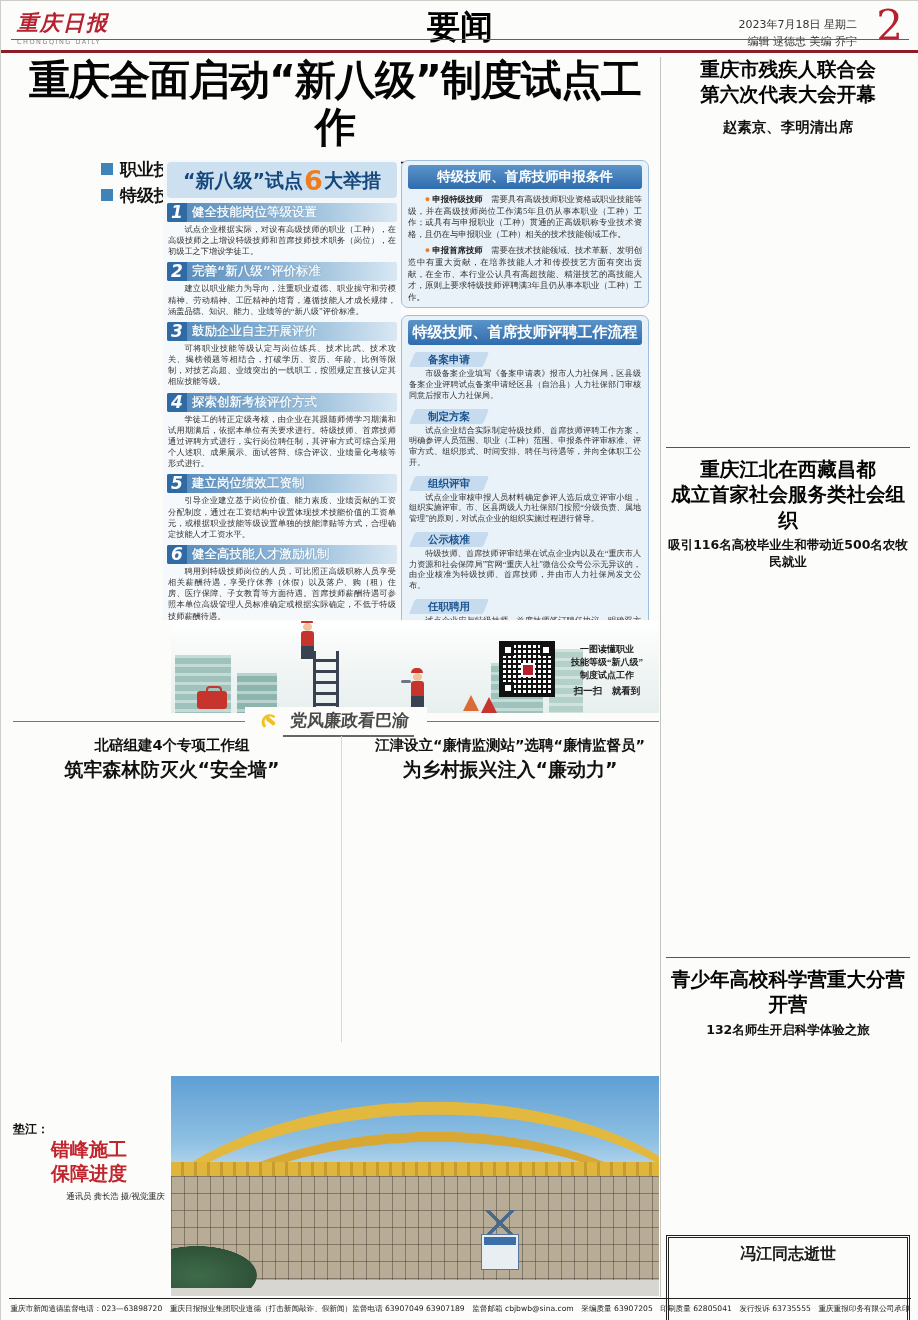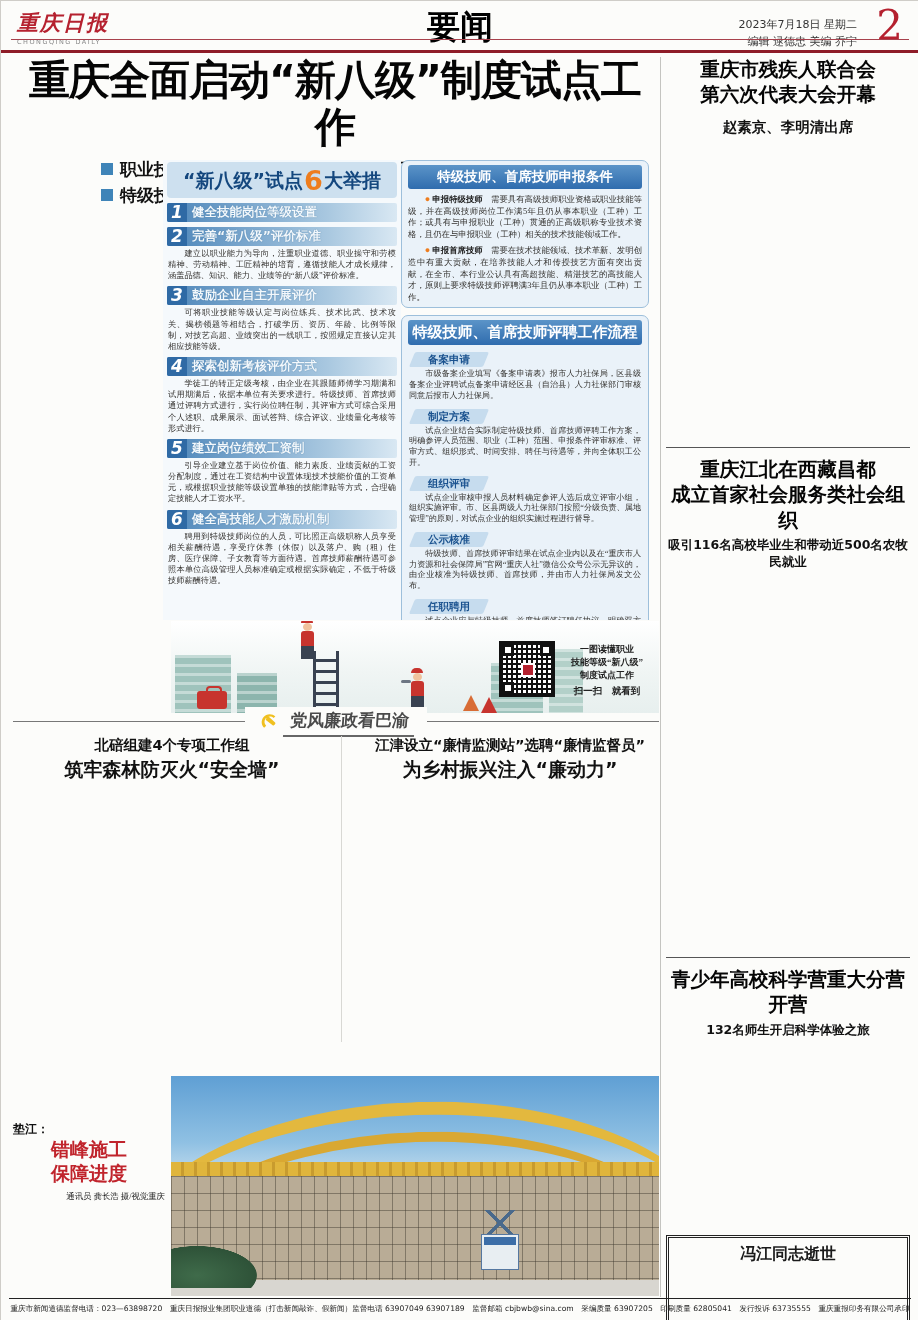--- a/index.html
+++ b/index.html
@@ -197,20 +197,21 @@
       <div class="info-title">
         <span>“新八级”试点</span><span class="six">6</span><span>大举措</span>
       </div>
       <div>
 
       <div class="measure">
             <div class="m-bar">
               <span class="m-no">1</span>
               <span class="m-title">健全技能岗位等级设置</span>
             </div>
+            <div class="m-body">试点企业根据实际，对设有高级技师的职业（工种），在高级技师之上增设特级技师和首席技师技术职务（岗位），在初级工之下增设学徒工。</div>
           </div>
           <div class="measure">
             <div class="m-bar">
               <span class="m-no">2</span>
               <span class="m-title">完善“新八级”评价标准</span>
             </div>
             <div class="m-body">建立以职业能力为导向，注重职业道德、职业操守和劳模精神、劳动精神、工匠精神的培育，遵循技能人才成长规律，涵盖品德、知识、能力、业绩等的“新八级”评价标准。</div>
           </div>
           <div class="measure">
             <div class="m-bar">

